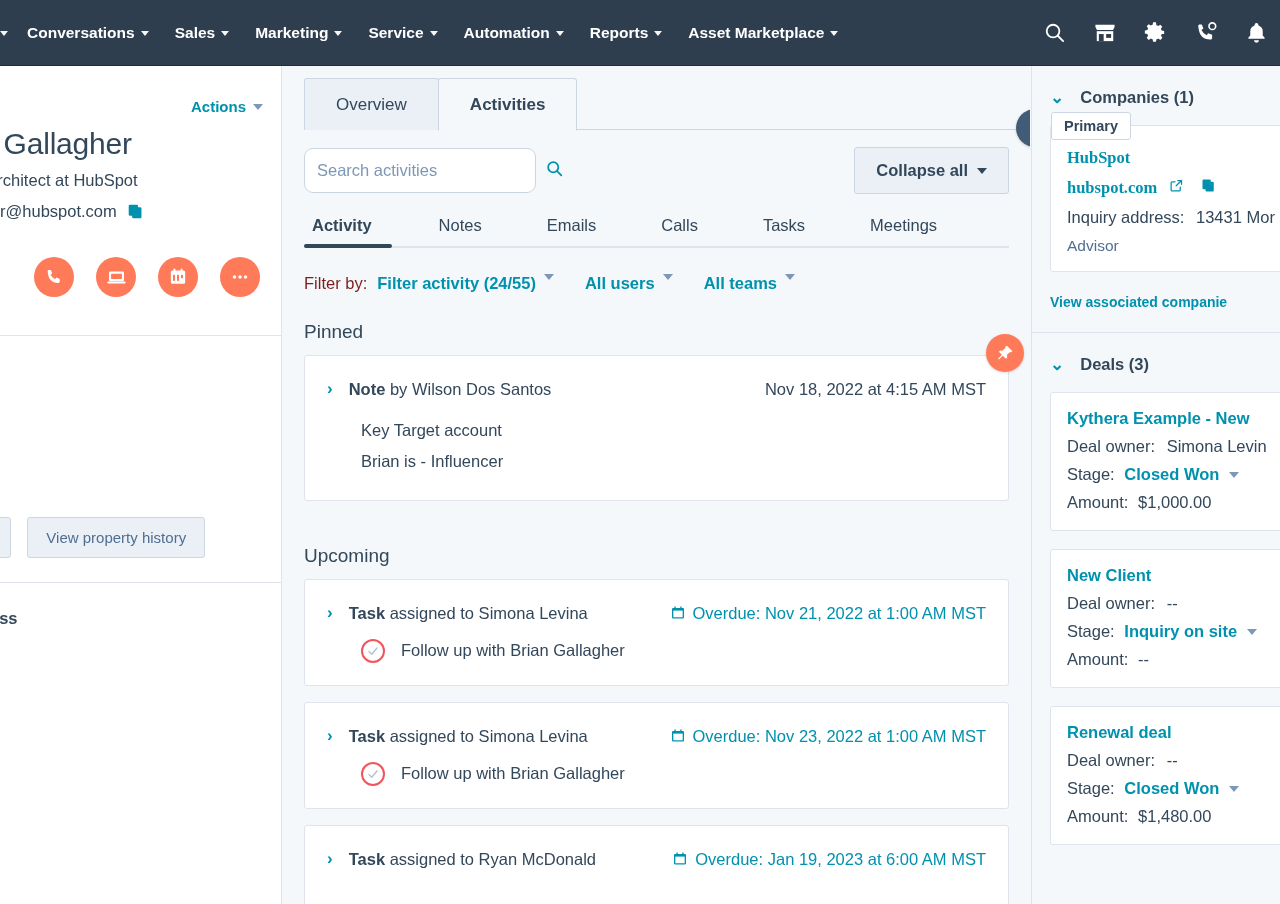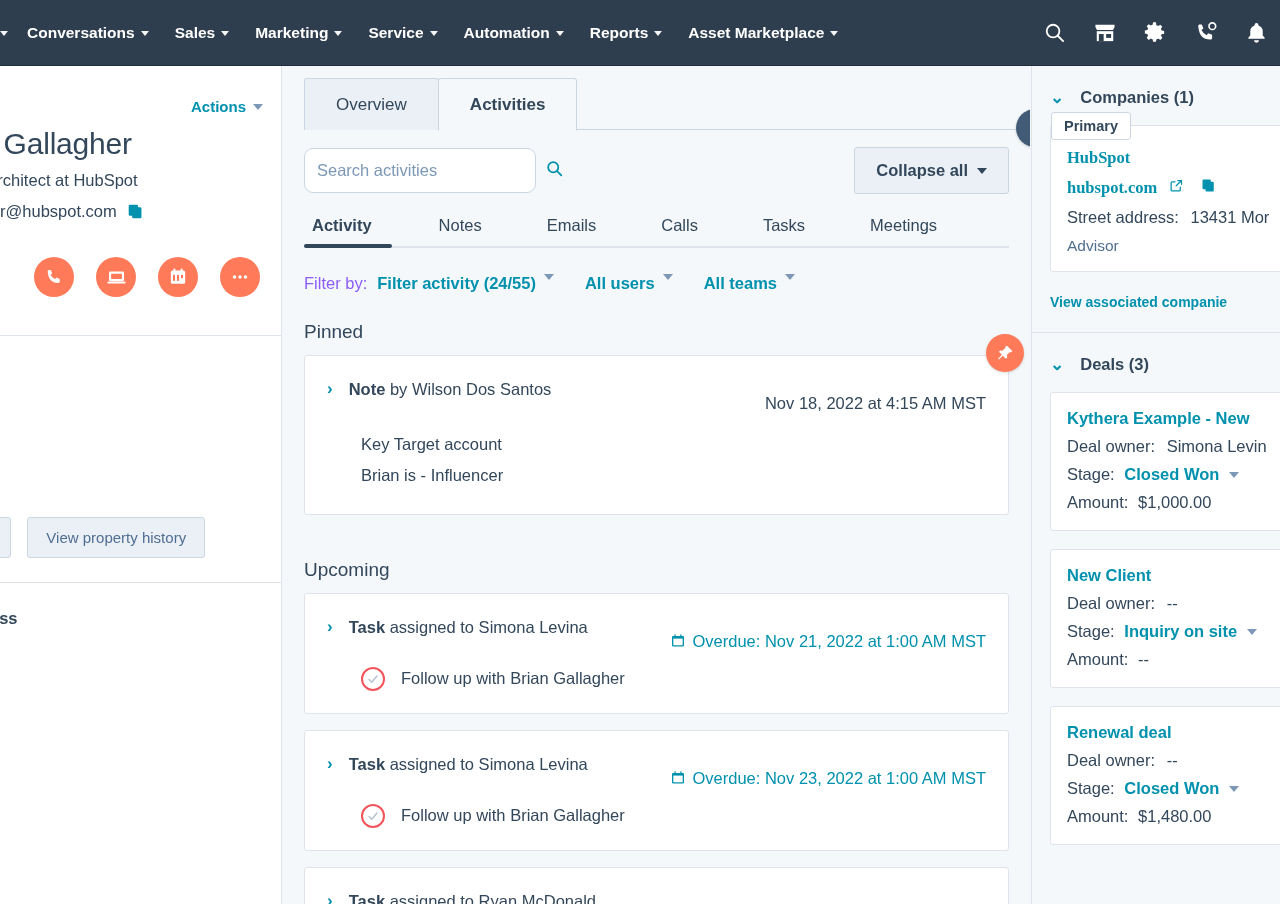--- a/index.html
+++ b/index.html
@@ -195,21 +195,21 @@
   .sub-tab:first-child { padding-left: 8px; padding-right: 26px; }
   .sub-tab.active { font-weight: 700; }
   .sub-tab.active:after {
     content: ""; position: absolute; left: 0; right: 6px; bottom: 0;
     height: 4px; background: #33475b; border-radius: 2px; z-index: 3;
   }
   #filterrow {
     display: flex; align-items: center; gap: 0;
     padding: 26px 21px 0 21px; font-size: 16.5px;
   }
-  #filter-label { color: #8b5cf6; }
+  #filter-label { color: #7f1d1d; }
   .filter-link {
     color: #0091ae; font-weight: 700; display: flex; 
     gap: 8px; cursor: pointer;
   }
   .section-head {
     font-size: 19px; color: #33475b;
     padding: 28px 21px 12px 21px;
   }
   .card {
     position: relative;
@@ -221,21 +221,21 @@
     display: flex; align-items: flex-start;
   }
   .chev-right {
     color: #0091ae; font-size: 17px; font-weight: 700;
     margin-right: 16px; cursor: pointer; line-height: 1.1; user-select: none;
   }
   .card-title { font-size: 16.5px; color: #33475b; }
   .card-title b { font-weight: 700; }
   .card-meta {
     margin-left: auto; font-size: 16.5px; color: #33475b;
-    display: flex; align-items: center; gap: 7px; white-space: nowrap; margin-top: 14px;
+    display: flex; align-items: center; gap: 7px; white-space: nowrap;
   }
   .card-meta.overdue { color: #0091ae; }
   .card-body {
     padding-left: 34px; padding-top: 16px;
     font-size: 16.5px; color: #33475b; line-height: 1.9;
   }
   .task-line {
     display: flex; align-items: center; gap: 16px;
     padding-left: 34px; padding-top: 16px;
     font-size: 16.5px; color: #33475b;
@@ -629,21 +629,21 @@
           </svg>
         </span>
         <span class="copy-ic" style="margin-left:12px">
           <svg width="15" height="15" viewBox="0 0 20 20" fill="#0091ae">
             <rect x="2" y="2" width="11" height="13" rx="1.5"></rect>
             <rect x="6" y="5" width="11" height="13" rx="1.5"></rect>
           </svg>
         </span>
       </div>
       <div class="ac-line ac-sp">
-        <span>Street address:</span>
+        <span>Inquiry address:</span>
         <span style="margin-left:7px">13431 Mor</span>
       </div>
       <div class="ac-line sm ac-sp">Advisor</div>
     </div>
     <div class="rp-viewlink">View associated companie</div>
   </div>
 
   <div class="rp-div"></div>
 
   <div class="rp-section">

